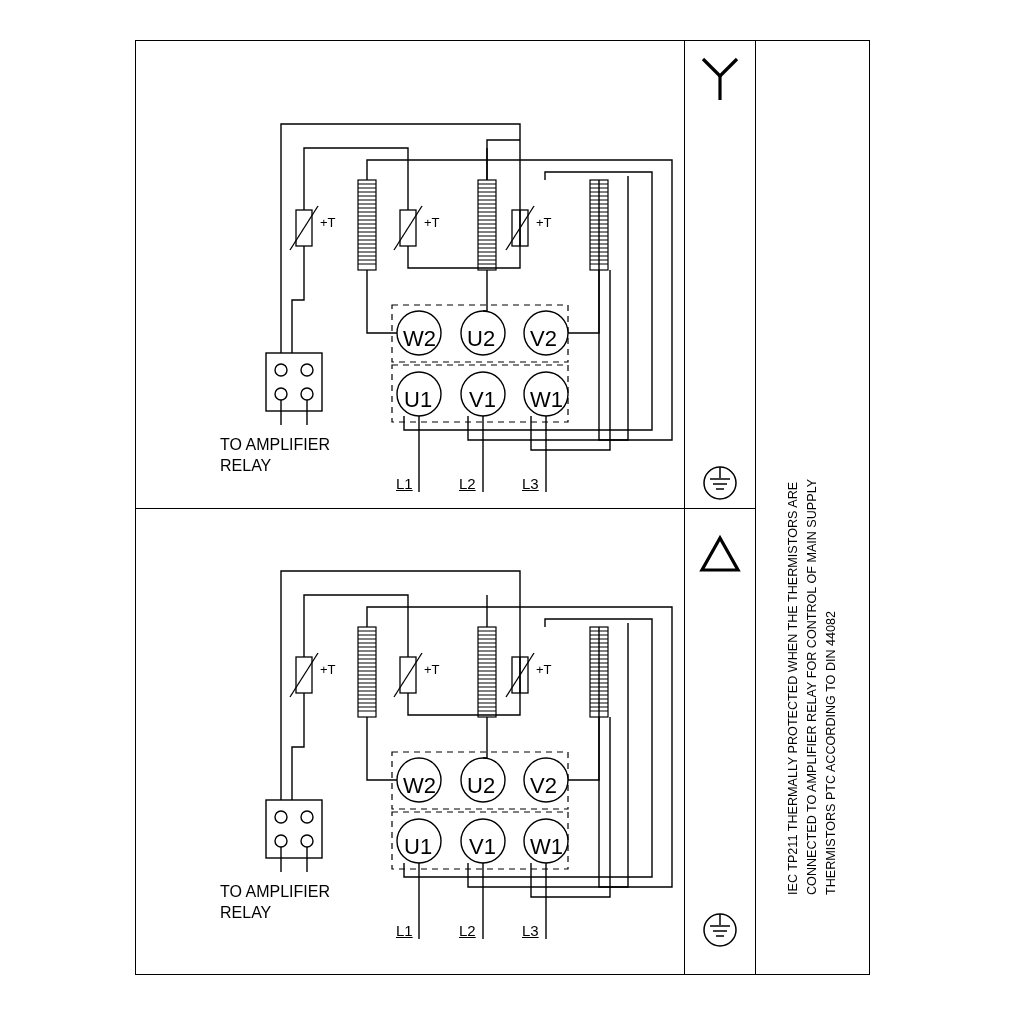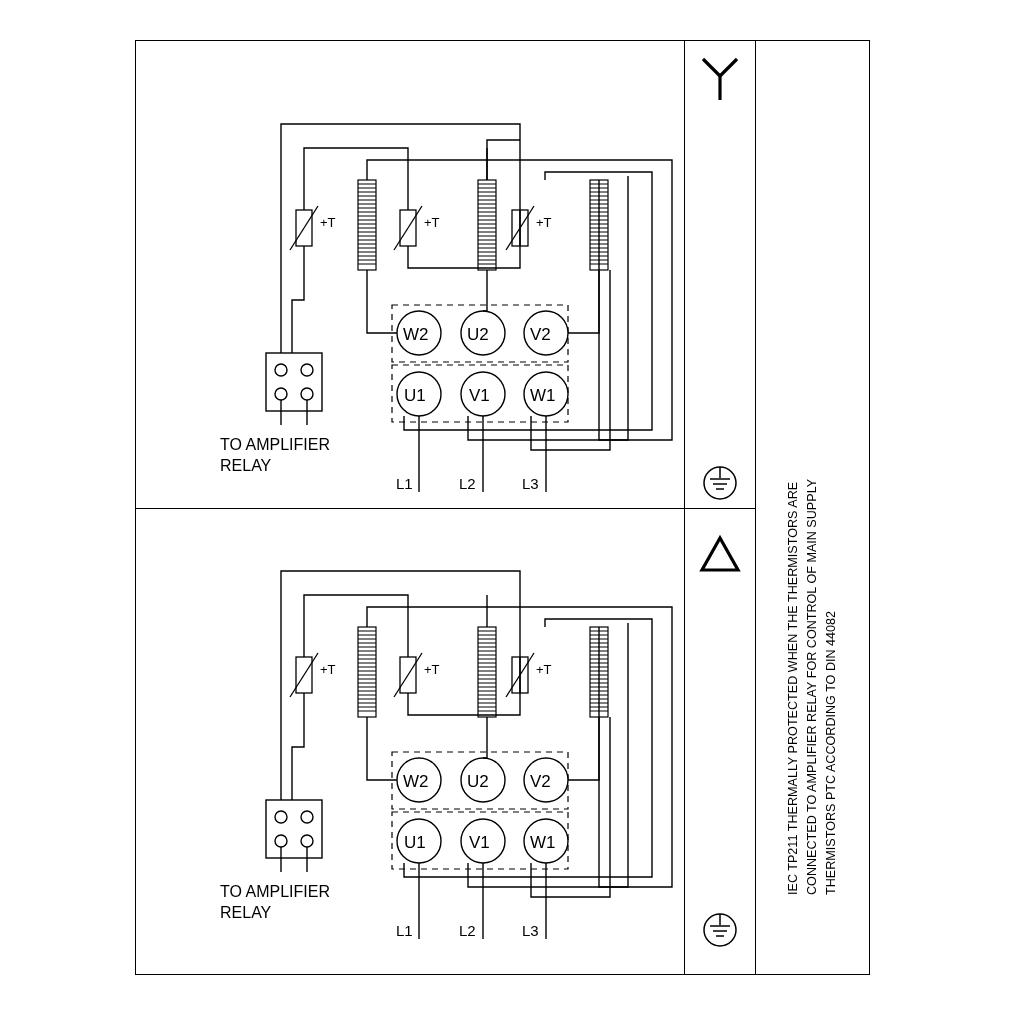--- a/index.html
+++ b/index.html
@@ -29,24 +29,25 @@
     overflow: visible;
   }
   .lbl {
     position: absolute;
     font-size: 16px;
     color: #000;
     white-space: pre;
     line-height: 1.45;
   }
   .lbl-terminal {
-    font-size: 17px;
+    font-size: 22px;
   }
   .lbl-phase {
     font-size: 15px;
+    text-decoration: underline;
   }
   .lbl-t {
     font-size: 13px;
   }
   .side-note {
     position: absolute;
     font-size: 12.6px;
     color: #000;
     white-space: pre;
     line-height: 1.5;

